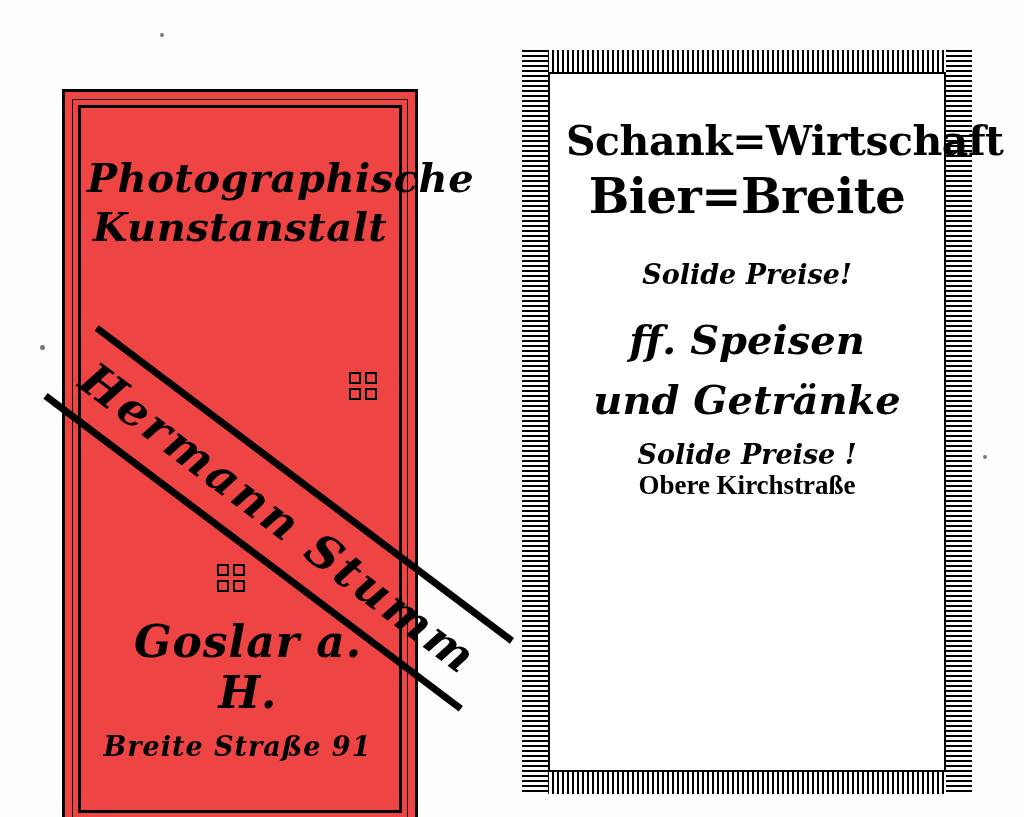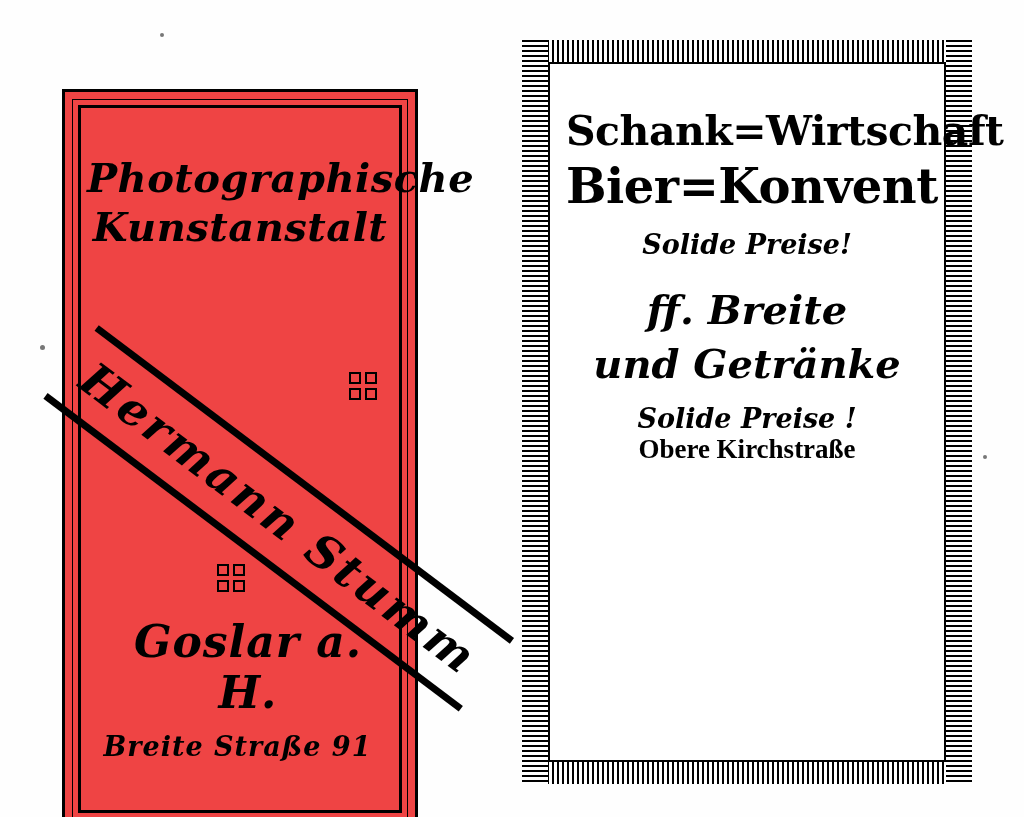--- a/index.html
+++ b/index.html
@@ -170,21 +170,21 @@
     font-style: italic;
     font-weight: 600;
     font-family: "DejaVu Serif", serif;
     letter-spacing: 1px;
   }
 
   
   .ad-right {
     position: absolute;
     left: 522px;
-    top: 40px;
+    top: 50px;
     width: 450px;
     height: 744px;
     background: #a16207;
     box-sizing: border-box;
   }
   
   .ad-right .hatch {
     position: absolute;
     inset: 0;
     background:
@@ -246,21 +246,21 @@
     font-family: "DejaVu Serif", serif;
     letter-spacing: -0.5px;
     margin-top: 8px;
     line-height: 1.05;
   }
   .r-solide {
     font-size: 27px;
     font-weight: 600;
     font-style: italic;
     font-family: "DejaVu Serif", serif;
-    margin-top: 18px;
+    margin-top: 38px;
   }
   .r-speisen {
     font-size: 40px;
     font-weight: 600;
     font-style: italic;
     font-family: "DejaVu Serif", serif;
     margin-top: 26px;
     line-height: 1.18;
   }
   .r-solide2 {
@@ -336,23 +336,23 @@
     </div>
   </div>
 
   <div class="ad-right">
     <div class="hatch"></div>
     <div class="hatch-side"></div>
 
     <div class="field">
       <div class="field-inner">
         <div class="r-line r-schank">Schank=Wirtschaft</div>
-        <div class="r-line r-bier">Bier=Konvent</div>
+        <div class="r-line r-bier">Bier=Breite</div>
         <div class="r-line r-solide">Solide Preise!</div>
-        <div class="r-line r-speisen">ff. Breite</div>
-        <div class="r-line r-speisen" style="margin-top:6px;">und Getränke</div>
+        <div class="r-line r-speisen">ff. Speisen</div>
+        <div class="r-line r-speisen" style="margin-top:12px;">und Getränke</div>
         <div class="r-line r-solide2">Solide Preise !</div>
         <div class="r-line r-street">Obere Kirchstraße</div>
       </div>
     </div>
   </div>
 
 </div>
 
 </body></html>

